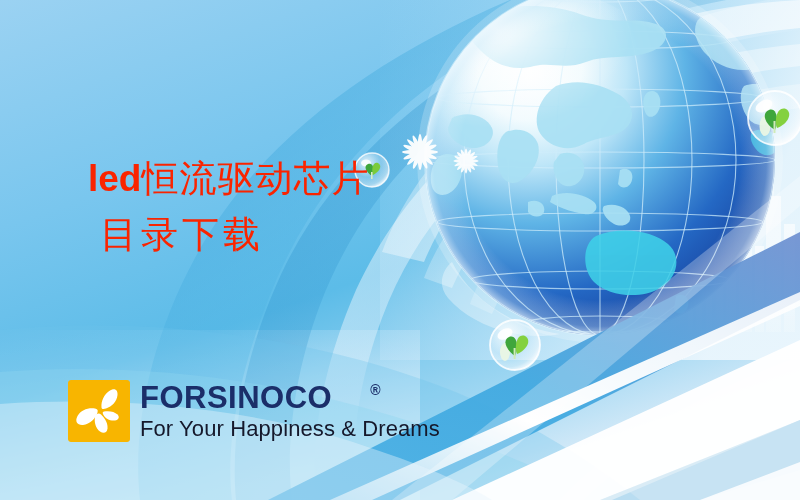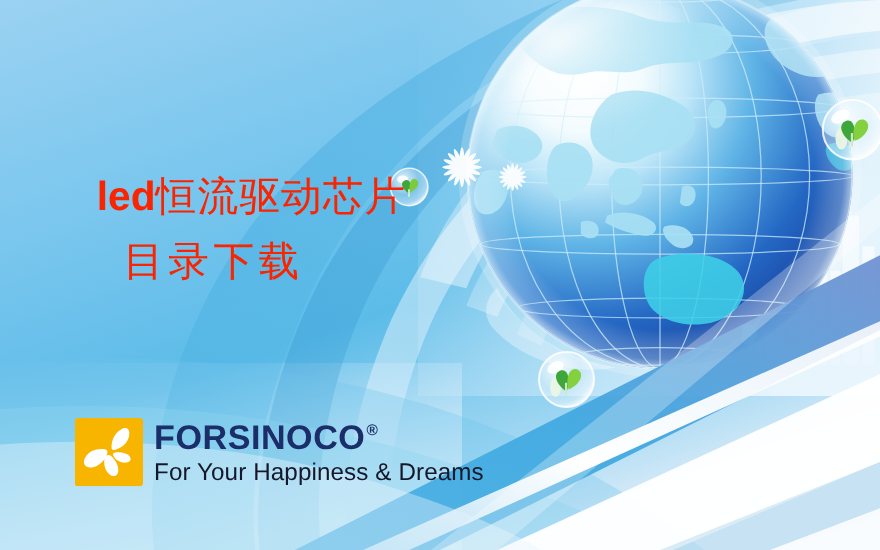--- a/index.html
+++ b/index.html
@@ -38,23 +38,23 @@
   }
   .headline .line1 {
     font-size: 37px;
     letter-spacing: 0px;
     display: block;
   }
   .headline .line2 {
     font-size: 37px;
     display: block;
     margin-top: 22px;
-    margin-left: 24px;
+    margin-left: 12px;
     letter-spacing: 4px;
-    font-family: Liberation Sans, sans-serif;
+    font-family: Liberation Mono, monospace;
   }
   .hl-latin {
     font-family: "Liberation Sans", "DejaVu Sans", sans-serif;
     font-weight: 700;
   }
   .hl-cjk {
     font-family: "DejaVu Serif", "Liberation Serif", serif;
     font-weight: 400;
     letter-spacing: 1px;
   }
@@ -424,21 +424,21 @@
 
         <path d="M 36,31.5 C 41,30.5 46.5,31.5 49.5,34.5 C 52,37.2 50.5,40 47,40.5
                  C 42,41.2 37.5,38.5 35.5,35 C 34.5,33 34.2,31.9 36,31.5 Z"></path>
 
         <path d="M 33,34.5 C 37,38 40,43.5 39.5,48.5 C 39,53 35.5,54 32,51.5
                  C 27.5,48.2 26,42 27,36.5 C 27.5,34 30.8,32.6 33,34.5 Z"></path>
       </g>
     </svg>
 
     <div class="logo-text">
-      <div class="logo-wordmark" style="color: rgb(27, 46, 105);">
+      <div class="logo-wordmark" style="color: rgb(27, 46, 105); gap: 37px;">
         <span>FORSINOCO</span>
           <span class="reg">®</span>
       </div>
       <div class="logo-tagline" style="color: rgb(21, 24, 43);">For Your Happiness &amp; Dreams</div>
     </div>
   </div>
 
 </div>
 
 </body></html>

